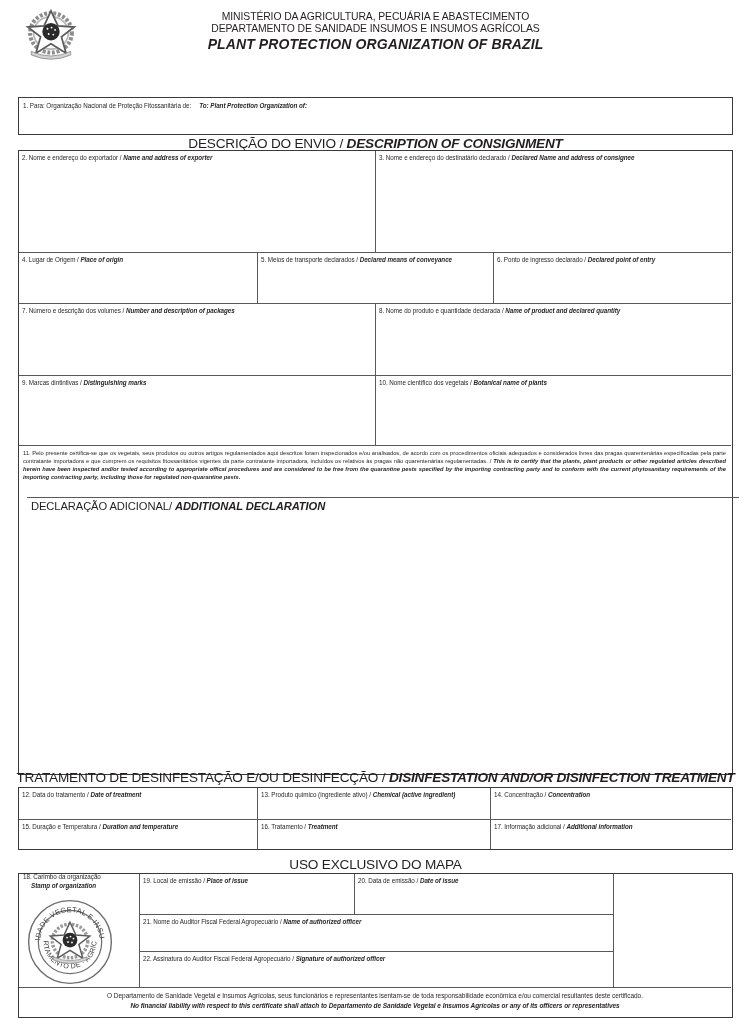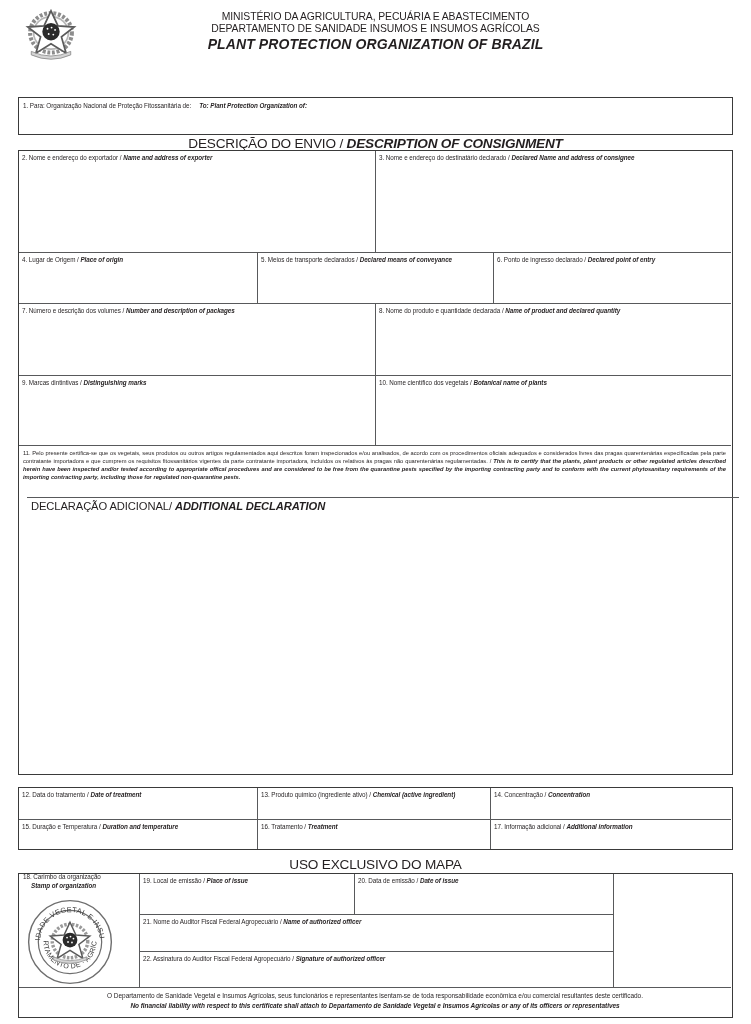--- a/index.html
+++ b/index.html
@@ -251,20 +251,21 @@
 
     <div class="cell bt" style="left:0; top:294px; width:712px; height:52px;">
       <div class="para" style="position:relative; width:712px;"><span>11. Pelo presente certifica-se que os vegetais, seus produtos ou outros artigos regulamentados aqui descritos foram inspecionados e/ou analisados, de acordo com os procedimentos oficiais adequados e considerados livres das pragas quarentenárias especificadas pela parte contratante importadora e que cumprem os requisitos fitossanitários vigentes da parte contratante importadora, incluídos os relativos às pragas não quarentenárias regulamentadas. / </span><span class="en">This is to certify that the plants, plant products or other regulated articles described herein have been inspected and/or tested according to appropriate offical procedures and are considered to be free from the quarantine pests specified by the importing contracting party and to conform with the current phytosanitary requirements of the importing contracting party, including those for regulated non-quarantine pests.</span></div>
     </div>
 
     <div class="cell bt" style="left:8px; top:346px; width:712px; height:240px;">
       <div style="position:relative; padding:2px 0 0 4px; font-size:11.2px; letter-spacing:-0.1px; white-space:nowrap;"><span>DECLARAÇÃO ADICIONAL/ </span><span style="font-weight:bold; font-style:italic;">ADDITIONAL DECLARATION</span></div>
     </div>
   </div>
 
+  <div class="sec-title" style="top:770px;"><span>TRATAMENTO DE DESINFESTAÇÃO E/OU DESINFECÇÃO / </span><span class="en">DISINFESTATION AND/OR DISINFECTION TREATMENT</span></div>
 
   <div class="frame" style="top:787px; height:63px;">
 
     <div class="cell" style="left:0; top:0; width:238px; height:31px;">
       <span class="lab"><span>12. Data do tratamento / </span><span class="en">Date of treatment</span></span>
     </div>
     <div class="cell bl" style="left:238px; top:0; width:233px; height:31px;">
       <span class="lab"><span>13. Produto químico (ingrediente ativo) / </span><span class="en">Chemical (active ingredient)</span></span>
     </div>
     <div class="cell bl" style="left:471px; top:0; width:241px; height:31px;">

